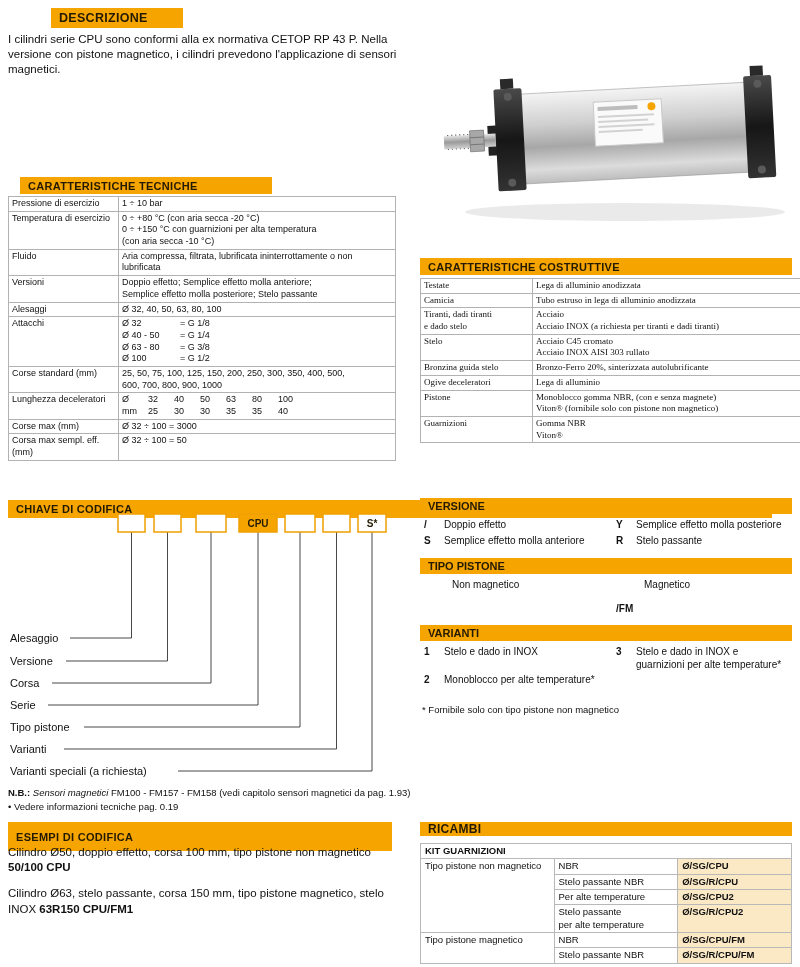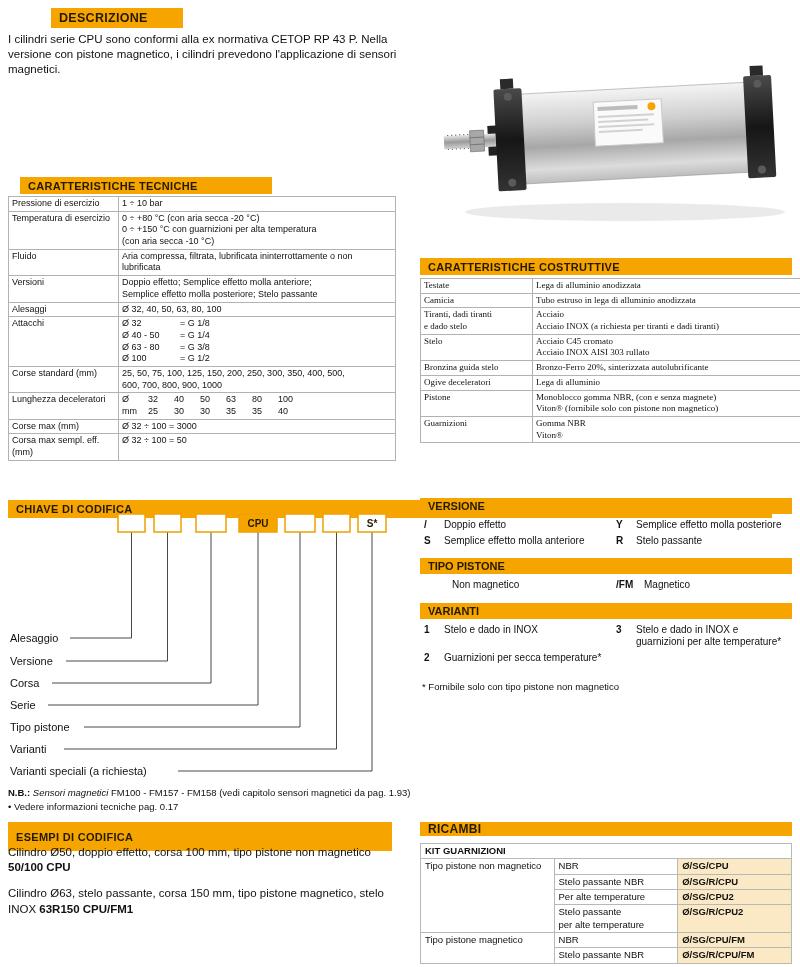--- a/index.html
+++ b/index.html
@@ -33,21 +33,21 @@
   .diagram { position: absolute; left: 8px; top: 508px; width: 400px; height: 285px; }
   .diagram svg text { font-family: "Liberation Sans", sans-serif; }
 
   .code-panel { position: absolute; left: 420px; top: 498px; width: 372px; font-size: 10px; }
   .panel-bar { background: #F6A500; color: #241a00; font-weight: bold; font-size: 11px;
                padding: 2px 8px; margin: 6px 0 3px 0; }
   .panel-bar:first-child { margin-top: 0; }
   .pair-grid { display: grid; grid-template-columns: 182px 1fr; gap: 3px 10px; padding: 2px 4px 5px 4px; }
   .pair { display: flex; align-items: flex-start; }
   .pcode { font-weight: bold; width: 20px; flex: none; }
-  .pcode-w { width: 28px; }
+  .pcode-w { width: 28px; margin-top: 24px; }
   .ptxt { flex: 1; line-height: 1.25; }
   .footnote { margin-top: 12px; font-size: 9.5px; padding-left: 2px; }
 
   .nb { position: absolute; left: 8px; top: 786px; font-size: 9.5px; line-height: 1.45; width: 420px; }
   .nb-bold { font-weight: bold; }
   .nb-italic { font-style: italic; }
 
   .esempi-text { position: absolute; left: 8px; top: 845px; width: 386px; font-size: 11.5px; line-height: 1.32; }
   .example { margin: 0 0 11px 0; }
   .ex-code { font-weight: bold; }
@@ -307,29 +307,29 @@
       <div class="pair">
           <span class="pcode">1</span>
           <span class="ptxt">Stelo e dado in INOX</span>
         </div>
       <div class="pair">
           <span class="pcode">3</span>
           <span class="ptxt">Stelo e dado in INOX e guarnizioni per alte temperature*</span>
         </div>
       <div class="pair">
           <span class="pcode">2</span>
-          <span class="ptxt">Guarnizioni per secca temperature*</span>
+          <span class="ptxt">Monoblocco per alte temperature*</span>
         </div>
     </div>
     <div class="footnote">* Fornibile solo con tipo pistone non magnetico</div>
   </div>
 
   <div class="nb">
     <div><span class="nb-bold">N.B.:</span> <span class="nb-italic">Sensori magnetici</span> <span>FM100 - FM157 - FM158 (vedi capitolo sensori magnetici da pag. 1.93)</span></div>
-    <div>• Vedere informazioni tecniche pag. 0.17</div>
+    <div>• Vedere informazioni tecniche pag. 0.19</div>
   </div>
 
   <div class="bar bar-esempi">ESEMPI DI CODIFICA</div>
   <div class="esempi-text">
     <p class="example"><span>Cilindro Ø50, doppio effetto, corsa 100 mm, tipo pistone non magnetico </span><span class="ex-code">50/100 CPU</span></p>
     <p class="example"><span>Cilindro Ø63, stelo passante, corsa 150 mm, tipo pistone magnetico, stelo INOX </span><span class="ex-code">63R150 CPU/FM1</span></p>
   </div>
 
   <div class="bar bar-ricambi">RICAMBI</div>
   <div class="ricambi-table">

